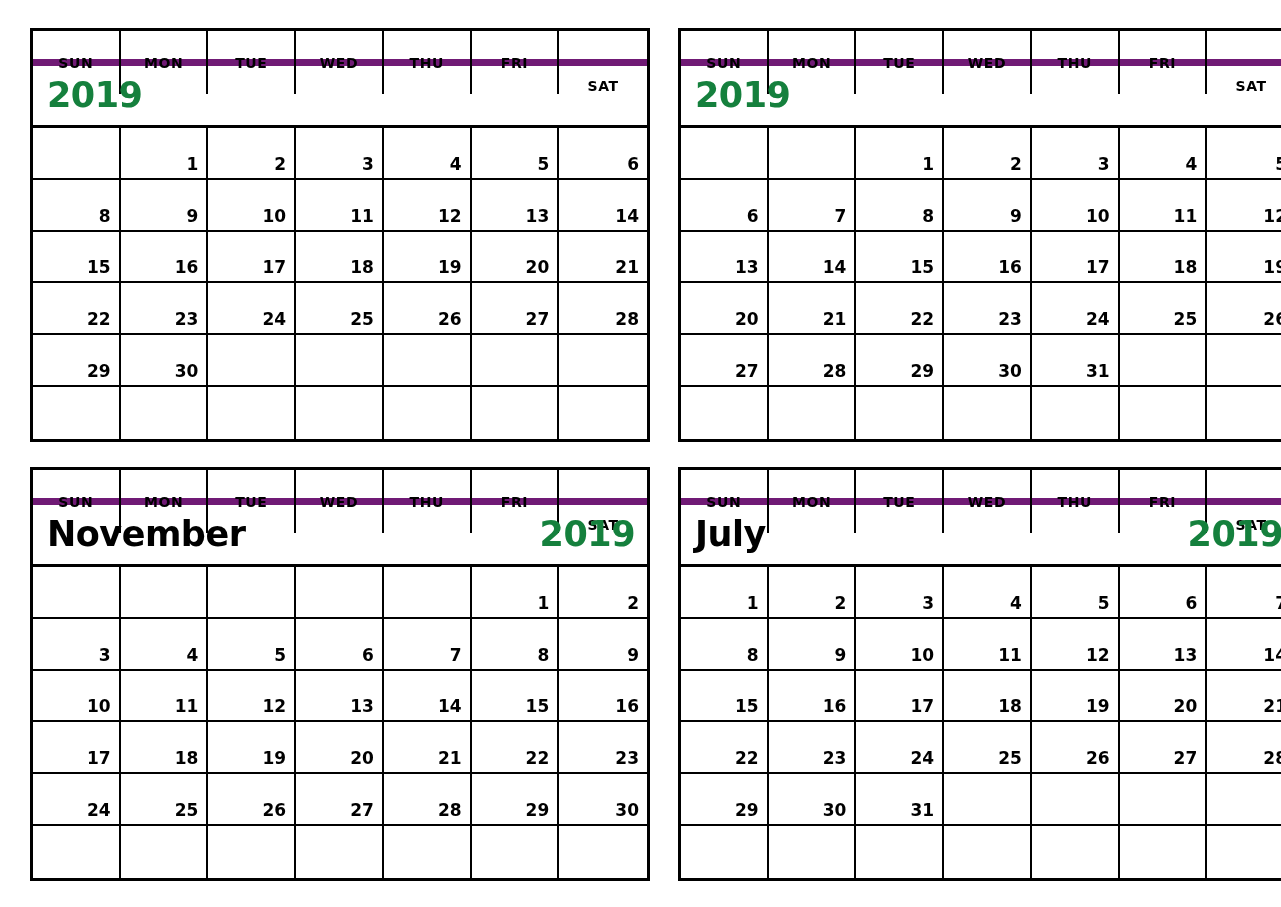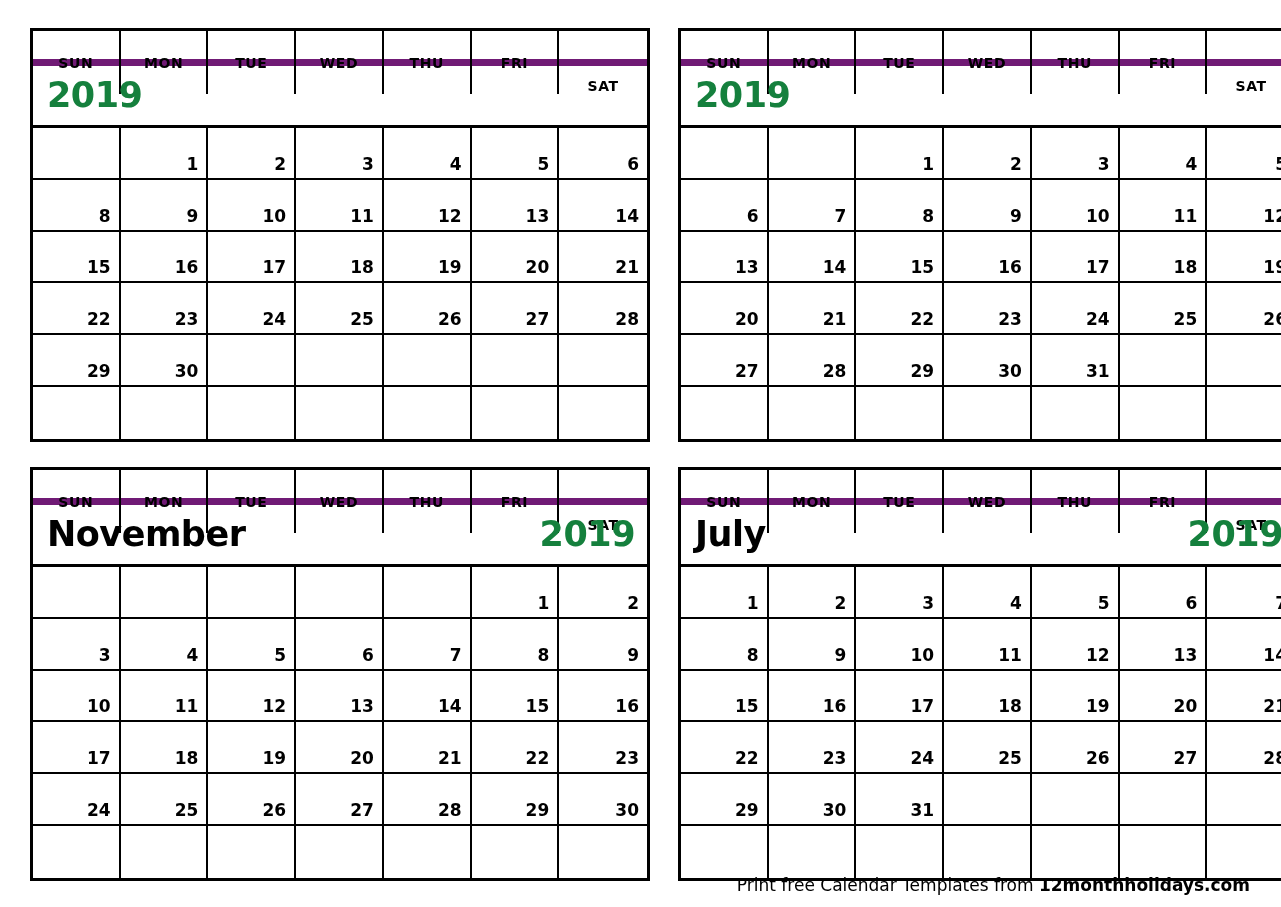--- a/index.html
+++ b/index.html
@@ -404,16 +404,13 @@
             <div class="day empty"></div>
             <div class="day empty"></div>
             <div class="day empty"></div>
             <div class="day empty"></div>
             <div class="day empty"></div>
           </div>
         </div>
       </div>
     </div>
 
-  <div class="footer">
-    <span>Print free Calendar Templates from </span><span class="brand">12monthholidays.com</span>
-  </div>
 </div>
 
 </body></html>

